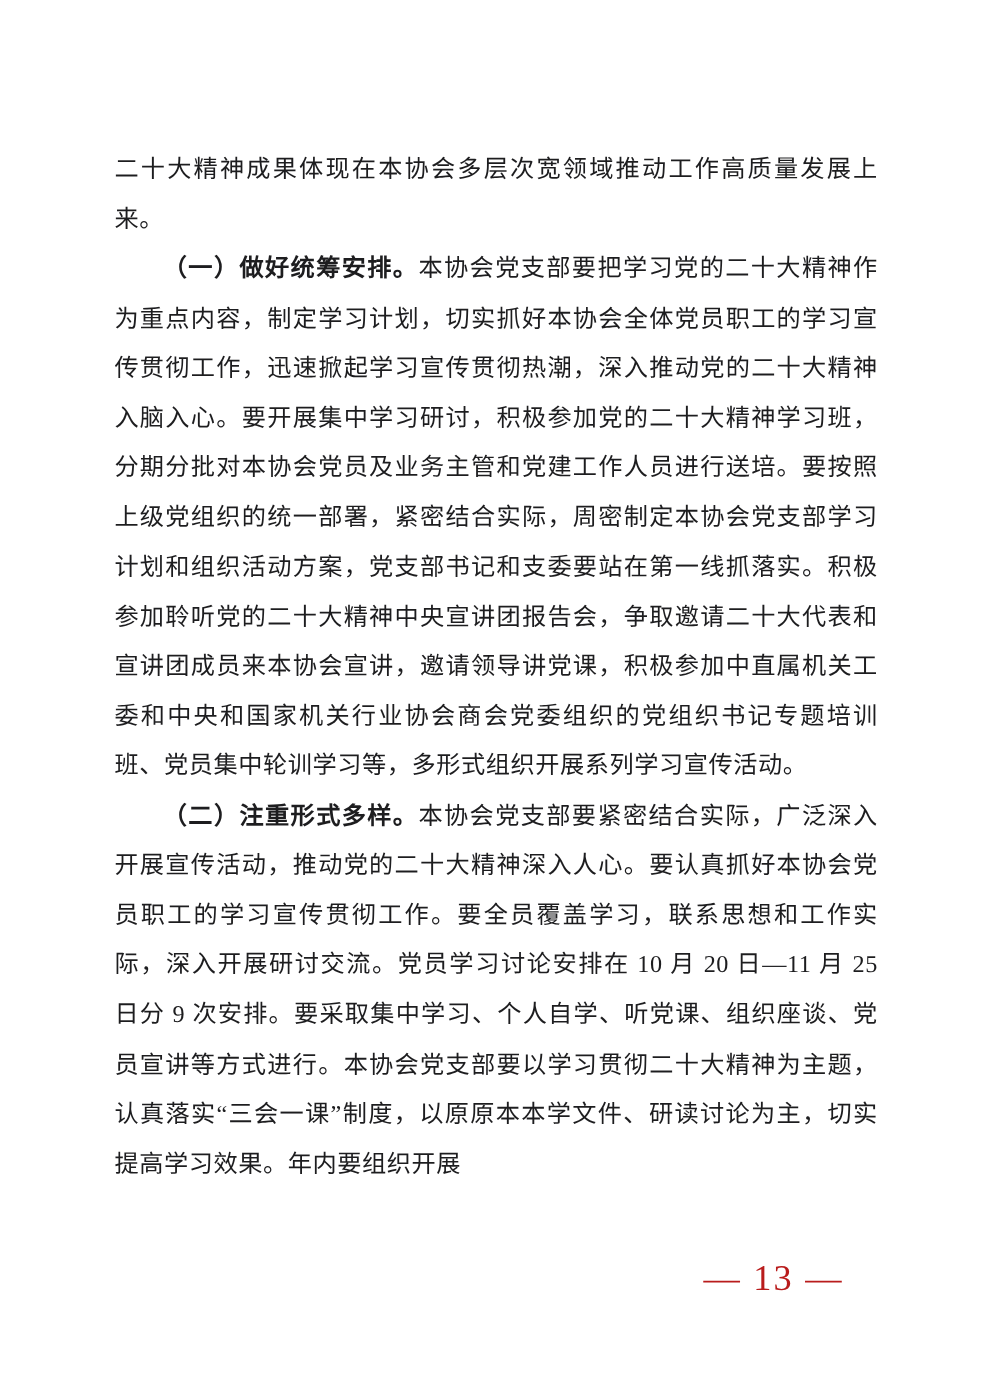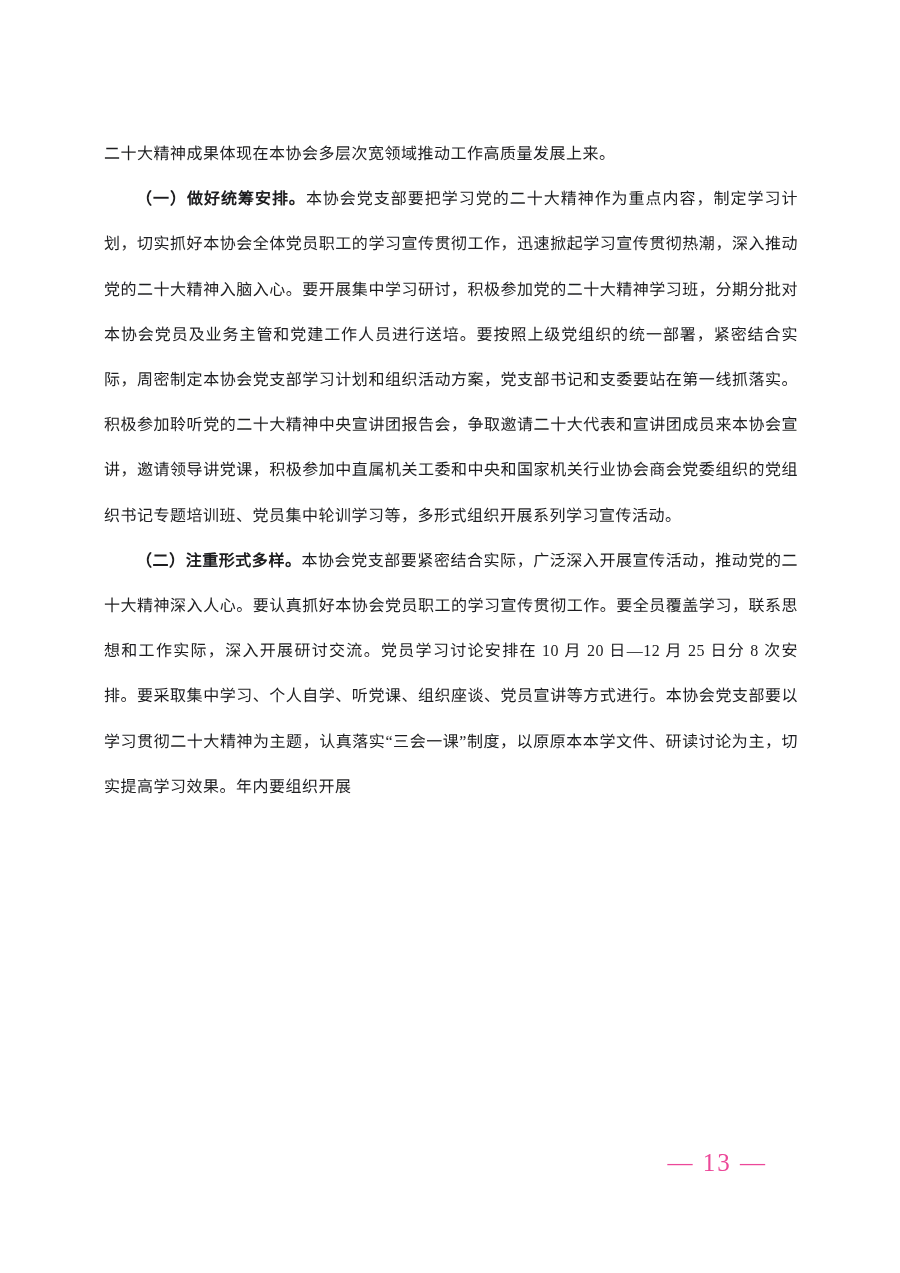--- a/index.html
+++ b/index.html
@@ -21,56 +21,56 @@
     background: #ffffff;
   }
   .doc-body {
     position: absolute;
     left: 104px;
     top: 131px;
     width: 694px;
   }
   .para {
     margin: 0;
-    font-size: 16px;
+    font-size: 22px;
     line-height: 45.2px;
     text-align: justify;
     text-justify: inter-ideograph;
     letter-spacing: 0.5px;
     word-break: break-all;
   }
   .para.indent {
     text-indent: 2em;
   }
   .para .lead {
     font-weight: 700;
     margin-top: 36px;
   }
   .page-footer {
     position: absolute;
     top: 1146px;
     right: 133px;
-    font-size: 25px;
+    font-size: 33px;
     line-height: 34px;
-    color: #ec4899;
+    color: #b91c1c;
     letter-spacing: 2px;
   }
 </style>
 </head>
 <body>
 
 <div class="doc-page">
 
   <div class="doc-body">
 
     <p class="para"><span class="lead"></span><span>二十大精神成果体现在本协会多层次宽领域推动工作高质量发展上来。</span></p>
 
     <p class="para indent"><span class="lead">（一）做好统筹安排。</span><span>本协会党支部要把学习党的二十大精神作为重点内容，制定学习计划，切实抓好本协会全体党员职工的学习宣传贯彻工作，迅速掀起学习宣传贯彻热潮，深入推动党的二十大精神入脑入心。要开展集中学习研讨，积极参加党的二十大精神学习班，分期分批对本协会党员及业务主管和党建工作人员进行送培。要按照上级党组织的统一部署，紧密结合实际，周密制定本协会党支部学习计划和组织活动方案，党支部书记和支委要站在第一线抓落实。积极参加聆听党的二十大精神中央宣讲团报告会，争取邀请二十大代表和宣讲团成员来本协会宣讲，邀请领导讲党课，积极参加中直属机关工委和中央和国家机关行业协会商会党委组织的党组织书记专题培训班、党员集中轮训学习等，多形式组织开展系列学习宣传活动。</span></p>
 
-    <p class="para indent"><span class="lead">（二）注重形式多样。</span><span>本协会党支部要紧密结合实际，广泛深入开展宣传活动，推动党的二十大精神深入人心。要认真抓好本协会党员职工的学习宣传贯彻工作。要全员覆盖学习，联系思想和工作实际，深入开展研讨交流。党员学习讨论安排在 10 月 20 日—12 月 25 日分 8 次安排。要采取集中学习、个人自学、听党课、组织座谈、党员宣讲等方式进行。本协会党支部要以学习贯彻二十大精神为主题，认真落实“三会一课”制度，以原原本本学文件、研读讨论为主，切实提高学习效果。年内要组织开展</span></p>
+    <p class="para indent"><span class="lead">（二）注重形式多样。</span><span>本协会党支部要紧密结合实际，广泛深入开展宣传活动，推动党的二十大精神深入人心。要认真抓好本协会党员职工的学习宣传贯彻工作。要全员覆盖学习，联系思想和工作实际，深入开展研讨交流。党员学习讨论安排在 10 月 20 日—11 月 25 日分 9 次安排。要采取集中学习、个人自学、听党课、组织座谈、党员宣讲等方式进行。本协会党支部要以学习贯彻二十大精神为主题，认真落实“三会一课”制度，以原原本本学文件、研读讨论为主，切实提高学习效果。年内要组织开展</span></p>
 
   </div>
 
   <div class="page-footer">
     <span>— 13 —</span>
   </div>
 
 </div>
 
 </body></html>

